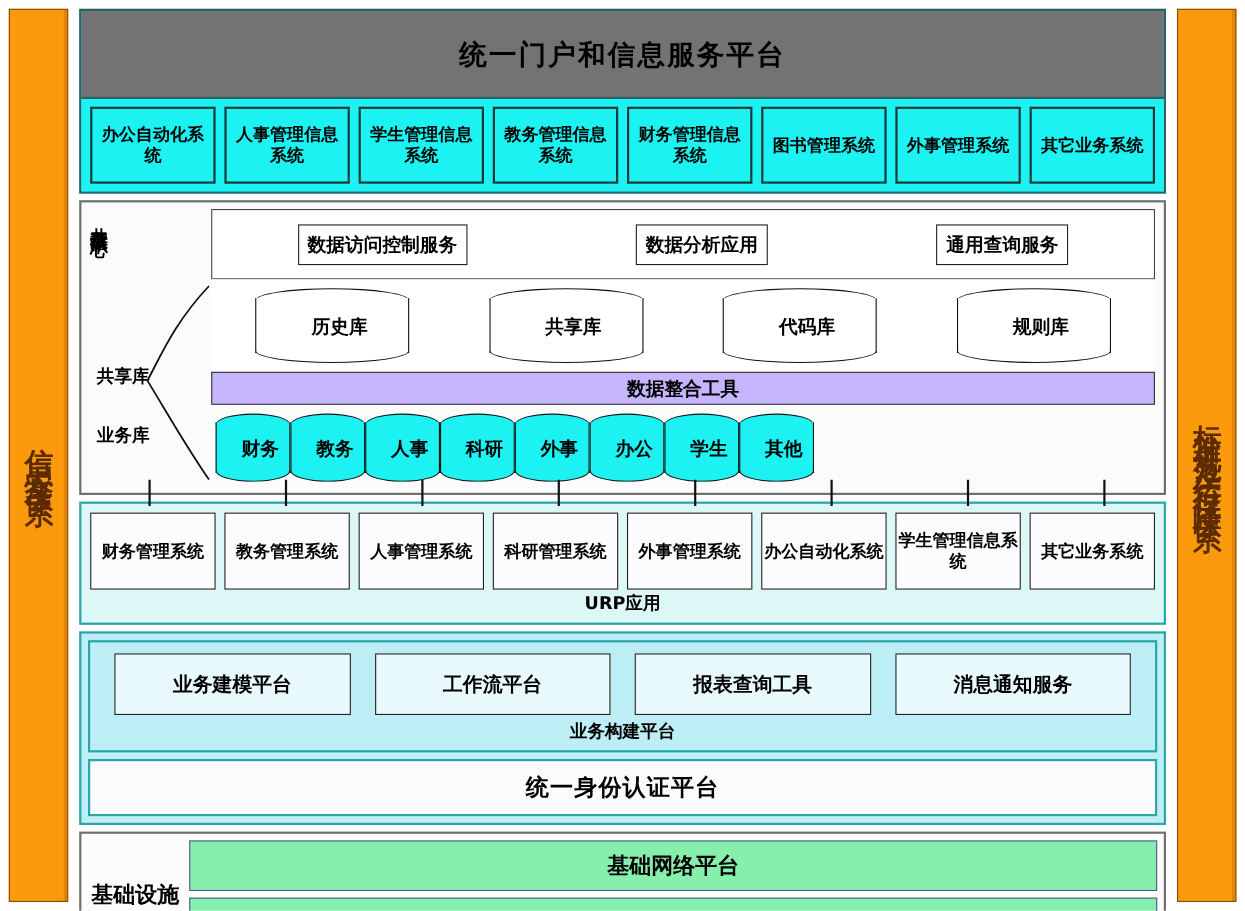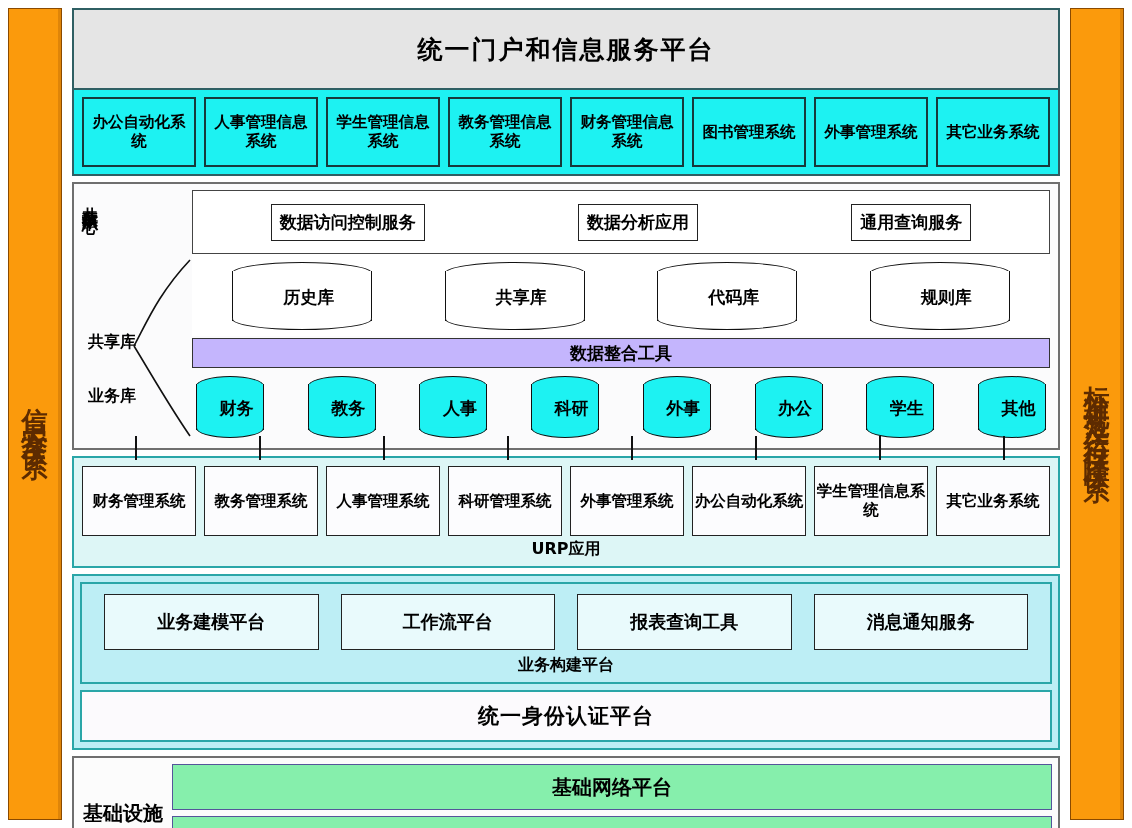--- a/index.html
+++ b/index.html
@@ -40,21 +40,21 @@
   .portal-wrap{
     border:2px solid #2f5f63;
     background:#1DF2F2;
     padding:0;
   }
   .portal-title{
     height:78px;
     display:flex;align-items:center;justify-content:center;
     font-size:25px;font-weight:700;letter-spacing:2px;
     border-bottom:2px solid #2f5f63;
-    background:#e5e5e5;
+    background:#737373;
   }
   .portal-apps{
     display:flex;gap:8px;padding:7px 8px;background:#1DF2F2;
   }
   .app-box{
     flex:1;
     border:2px solid #17393b;
     background:#1DF2F2;
     min-height:62px;
     display:flex;align-items:center;justify-content:center;
@@ -134,21 +134,21 @@
 
   .integration-bar{
     border:1px solid #333;background:#c4b5fd;
     height:28px;display:flex;align-items:center;justify-content:center;
     font-size:17px;font-weight:600;
     margin:2px 0 0 0;
   }
 
   .bizdb-area{position:relative;}
   .bizdb-row{
-    display:flex;justify-content:space-between;align-items:flex-start;
+    display:flex;justify-content:flex-start;align-items:flex-start;
     padding:8px 4px 2px 4px;
   }
   .side-tag{
     position:absolute;font-size:16px;font-weight:600;
   }
   .tag-share{left:-104px;top:78px;}
   .tag-biz{left:-104px;top:18px;}
 
   .brace{
     position:absolute;left:-64px;top:0;width:64px;height:190px;

